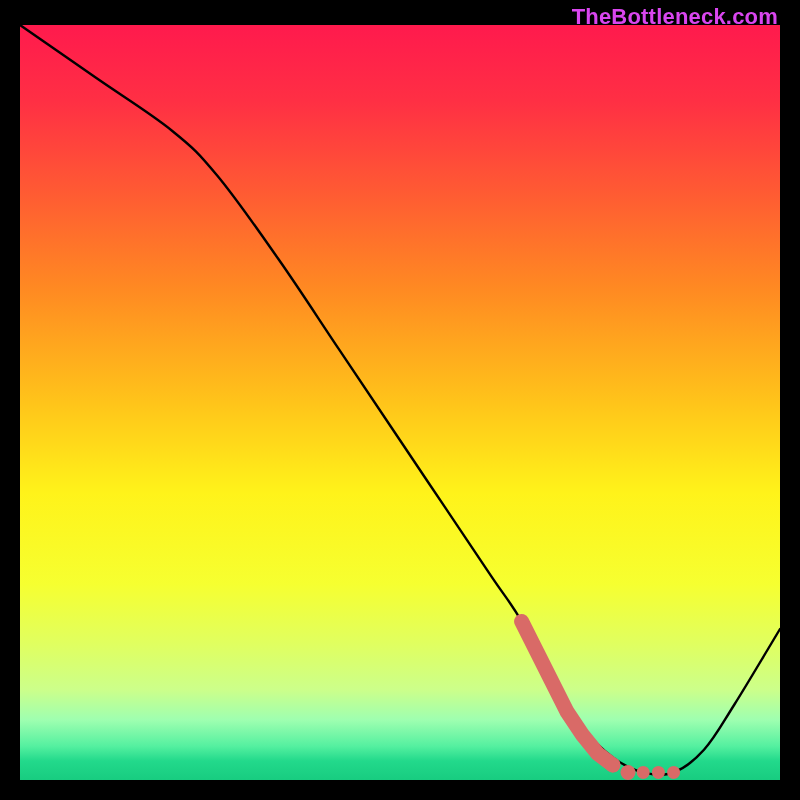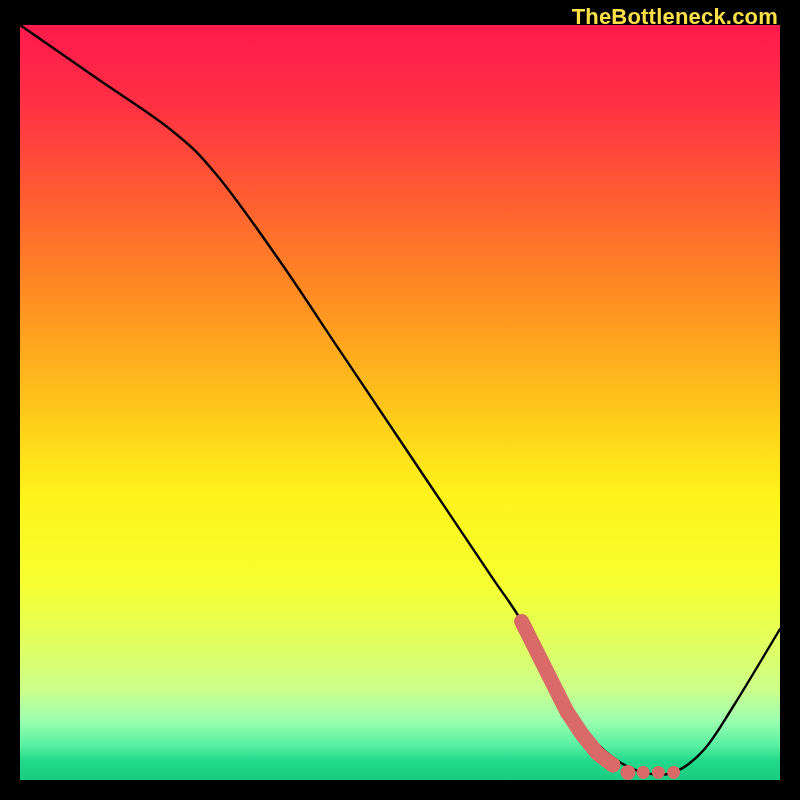--- a/index.html
+++ b/index.html
@@ -28,21 +28,21 @@
     position: absolute;
     inset: 0;
   }
   .watermark {
     position: absolute;
     top: 4px;
     right: 22px;
     font-family: Arial, Helvetica, sans-serif;
     font-size: 22px;
     font-weight: 600;
-    color: #fde047;
+    color: #d946ef;
     letter-spacing: 0.2px;
   }
   svg.overlay {
     position: absolute;
     inset: 0;
   }
 </style>
 </head>
 <body>
 

